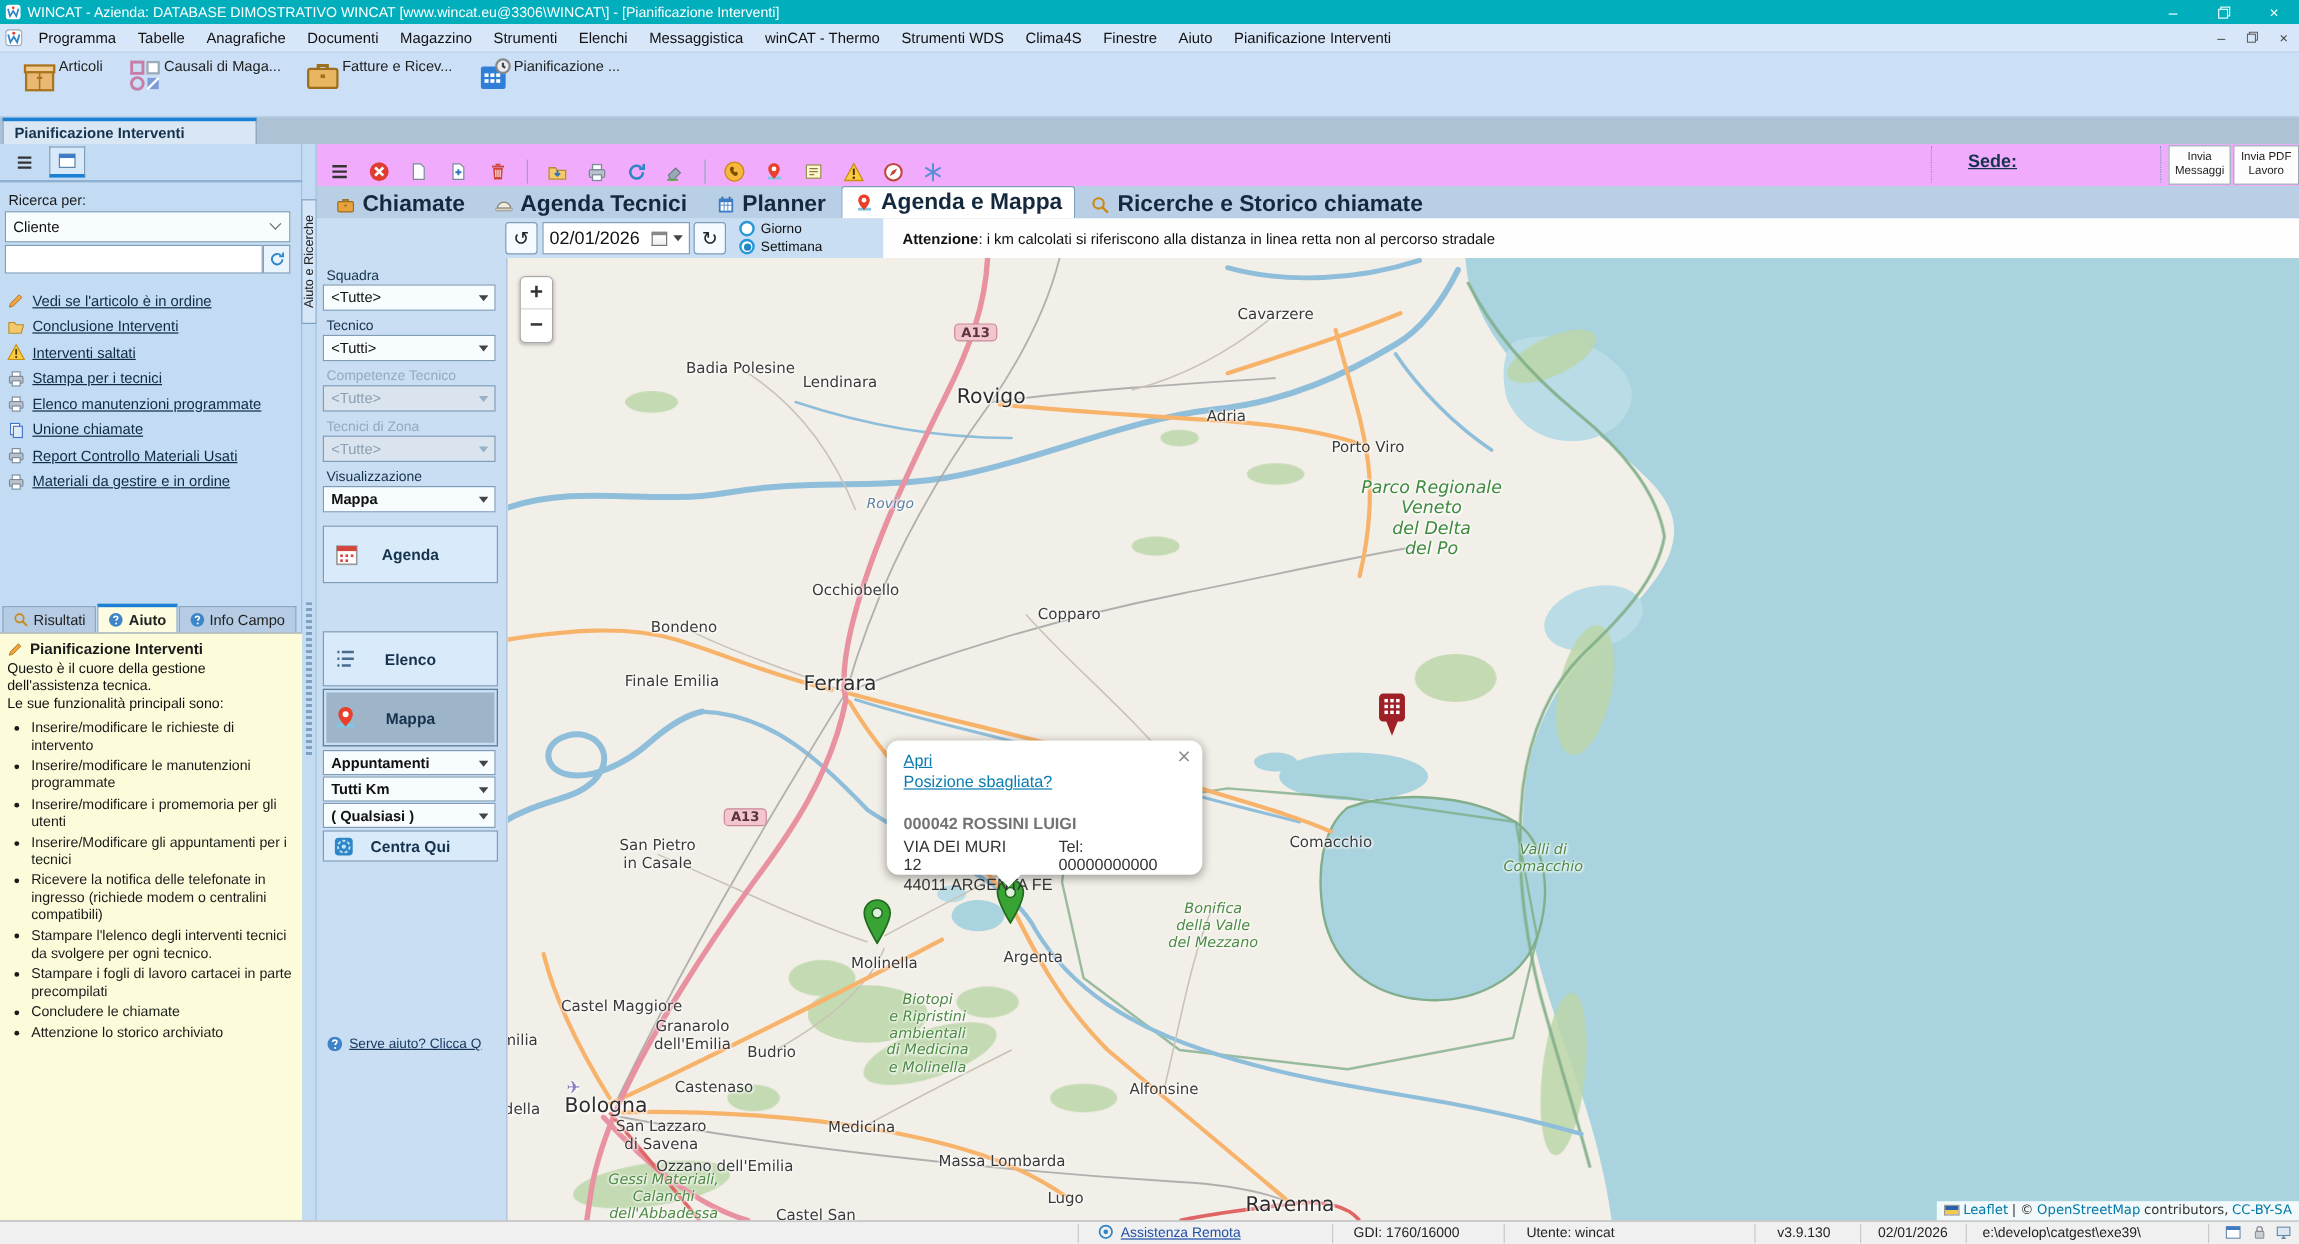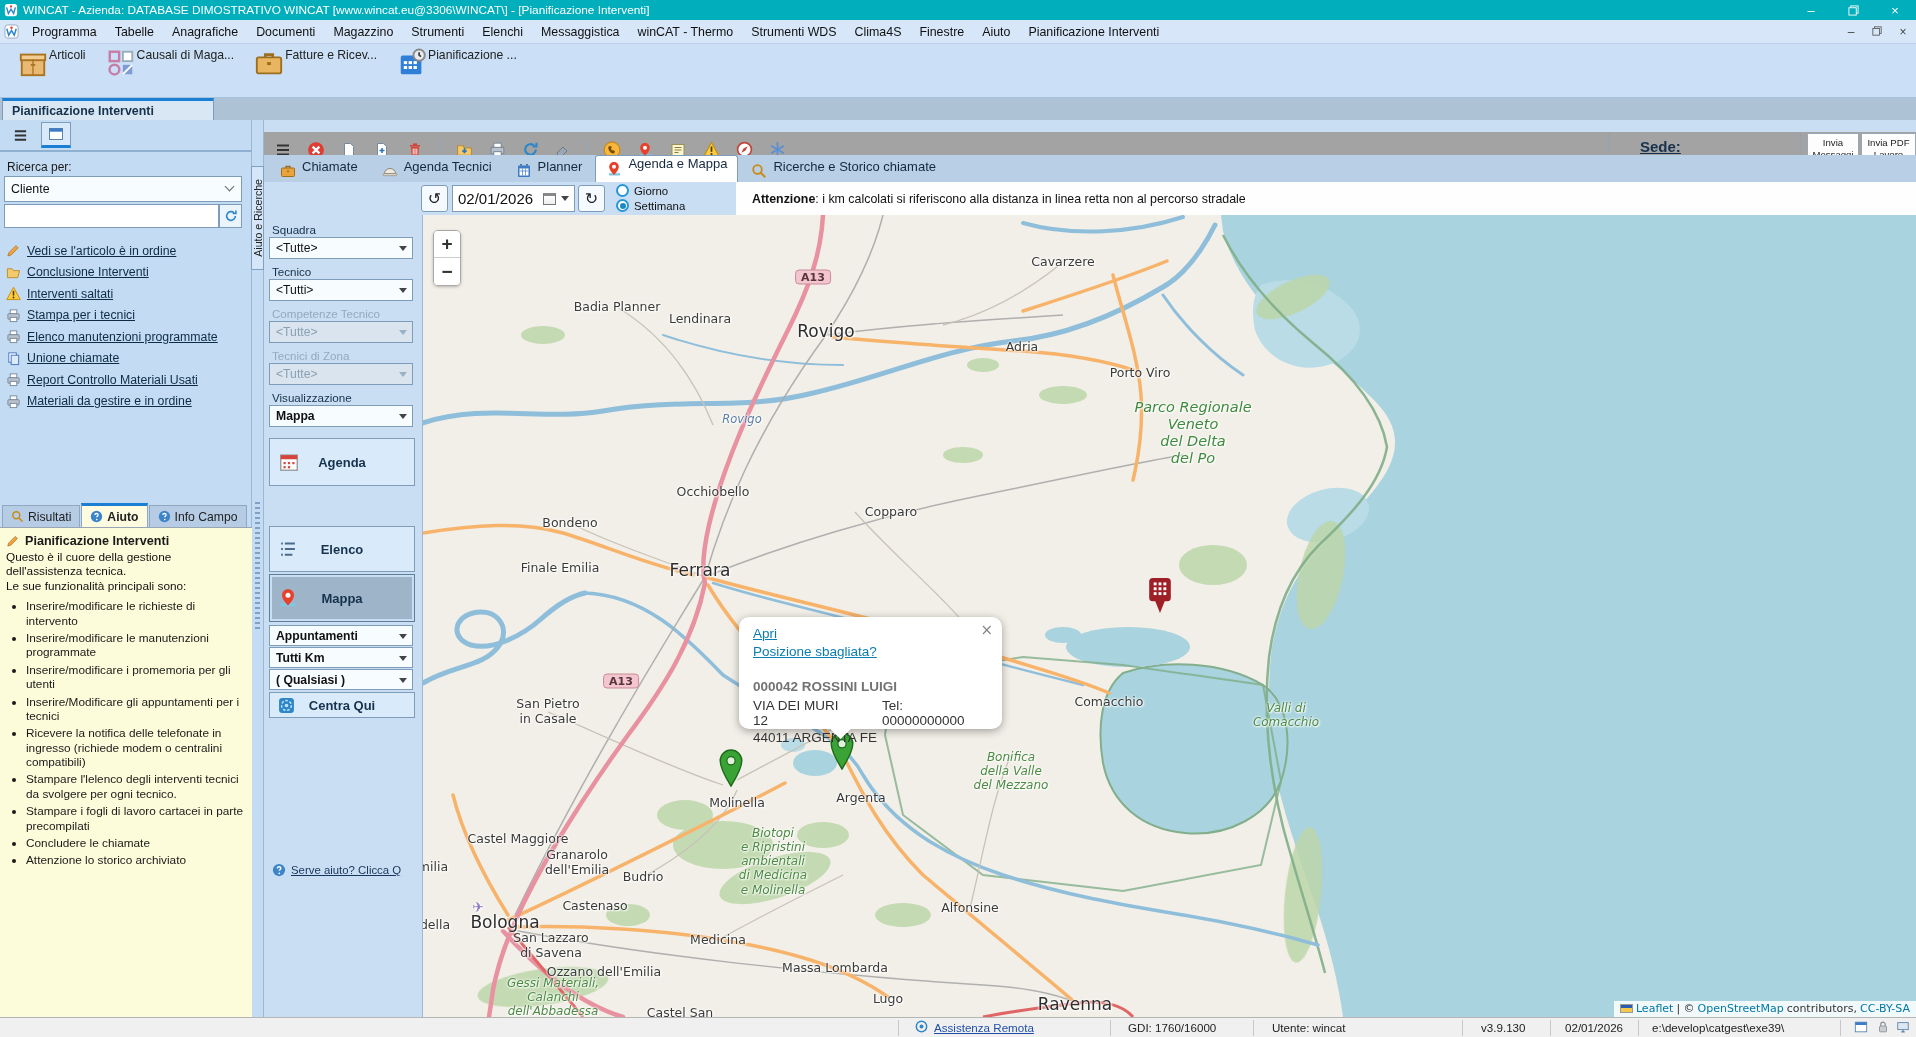--- a/index.html
+++ b/index.html
@@ -56,29 +56,29 @@
 .helppanel li{font-size:11.8px;line-height:1.22;margin-bottom:3px}
 
 
 .vsplit{left:252px;top:0;width:12px;height:897px;background:#C3DCF4;border-right:1px solid #9FB8CF}
 .vtab{position:absolute;left:-1px;top:46px;width:13px;height:104px;background:#D4E6F7;border:1px solid #7FA0C0;display:flex;align-items:center;justify-content:center}
 .vtab span{writing-mode:vertical-rl;transform:rotate(180deg);font-size:10.6px;color:#222;white-space:nowrap}
 .vhandle{position:absolute;left:3px;top:382px;width:5px;height:128px;background:repeating-linear-gradient(to bottom,#7FA0C0 0 2px,transparent 2px 5px)}
 
 
 .content{left:264px;top:0;width:1652px;height:897px;background:#C9DEF2}
-.ctoolbar{position:absolute;left:0;top:12px;width:1652px;height:35px;background:#a3a3a3;display:flex;align-items:center;padding-left:8px;gap:11px}
+.ctoolbar{position:absolute;left:0;top:0;width:1652px;height:35px;background:#f0abfc;display:flex;align-items:flex-end;padding-left:8px;gap:11px}
 .tbtn{width:22px;height:24px;display:flex;align-items:center;justify-content:center}
 .tsep{width:1px;height:20px;background:#8FA8C0;margin:0 2px}
 .sede{position:absolute;left:1376px;top:6px;font-size:15px;font-weight:bold;color:#16324C;text-decoration:underline;width:92px}
 .invia{position:absolute;top:1px;height:33px;background:#FDFDFD;border:1px solid #9AA7B4;font-size:9.6px;line-height:1.2;text-align:center;padding-top:3px;overflow:hidden;color:#222}
 .dotsep{position:absolute;top:2px;height:30px;border-left:1px dotted #7FA0C0}
 
 .tabrow{position:absolute;left:0;top:35px;width:1652px;height:27px;background:#B9CFE6;display:flex;align-items:flex-end;padding-left:5px;gap:2px}
-.tab{display:flex;gap:6px;height:24px;padding:0 10px;font-size:13px;font-weight:normal;color:#14293D;border:1px solid transparent;border-bottom:none}
+.tab{display:flex;align-items:center;gap:6px;height:24px;padding:0 10px;font-size:19px;font-weight:bold;color:#14293D;border:1px solid transparent;border-bottom:none}
 .tab.act{background:#fff;border-color:#7F9DB9;border-radius:3px 3px 0 0;height:27px}
 
 .datebar{position:absolute;left:0;top:62px;width:1652px;height:33px;background:#C9DEF2}
 .navbtn{position:absolute;top:3px;width:27px;height:27px;background:#F4FAFF;border:1px solid #7F9DB9;border-radius:3px;font-size:16px;display:flex;align-items:center;justify-content:center;color:#222}
 .datebox{position:absolute;left:188px;top:3px;width:123px;height:27px;background:#fff;border:1px solid #7F9DB9;display:flex;align-items:center;padding:0 5px;gap:5px}
 .datebox .dval{font-size:15px;color:#111;flex:1}
 .calglyph{width:13px;height:12px;border:1px solid #777;border-top:3px solid #888;background:linear-gradient(#fff,#eee)}
 .radios{position:absolute;left:352px;top:1px}
 .rrow{display:flex;align-items:center;gap:5px;height:15px;font-size:11.4px;color:#111}
 .radio{width:13px;height:13px;border:2px solid #2797D8;border-radius:50%;background:#fff;flex:none}
@@ -818,21 +818,21 @@
           </g>
           <g fill="none" stroke="#E06565" stroke-width="3">
             <path d="M560,802 C600,794 640,790 655,788 C680,785 700,790 710,802"></path>
             <path d="M85,712 L160,802"></path>
           </g>
         </svg>
 
         <div>
             <span class="mlabel " style="left: 640px; top: 47px;">Cavarzere</span>
             <span class="mlabel lg" style="left: 403px; top: 116px;">Rovigo</span>
-            <span class="mlabel " style="left: 194px; top: 92px;">Badia Planner</span>
+            <span class="mlabel " style="left: 194px; top: 92px;">Badia Polesine</span>
             <span class="mlabel " style="left: 277px; top: 104px;">Lendinara</span>
             <span class="mlabel " style="left: 599px; top: 132px;">Adria</span>
             <span class="mlabel " style="left: 717px; top: 158px;">Porto Viro</span>
             <span class="mlabel pk-lg" style="left: 770px; top: 218px;">Parco Regionale
 Veneto
 del Delta
 del Po</span>
             <span class="mlabel wt" style="left: 319px; top: 205px;">Rovigo</span>
             <span class="mlabel " style="left: 290px; top: 277px;">Occhiobello</span>
             <span class="mlabel " style="left: 432px; top: 297px; margin-left: 36px;">Copparo</span>

